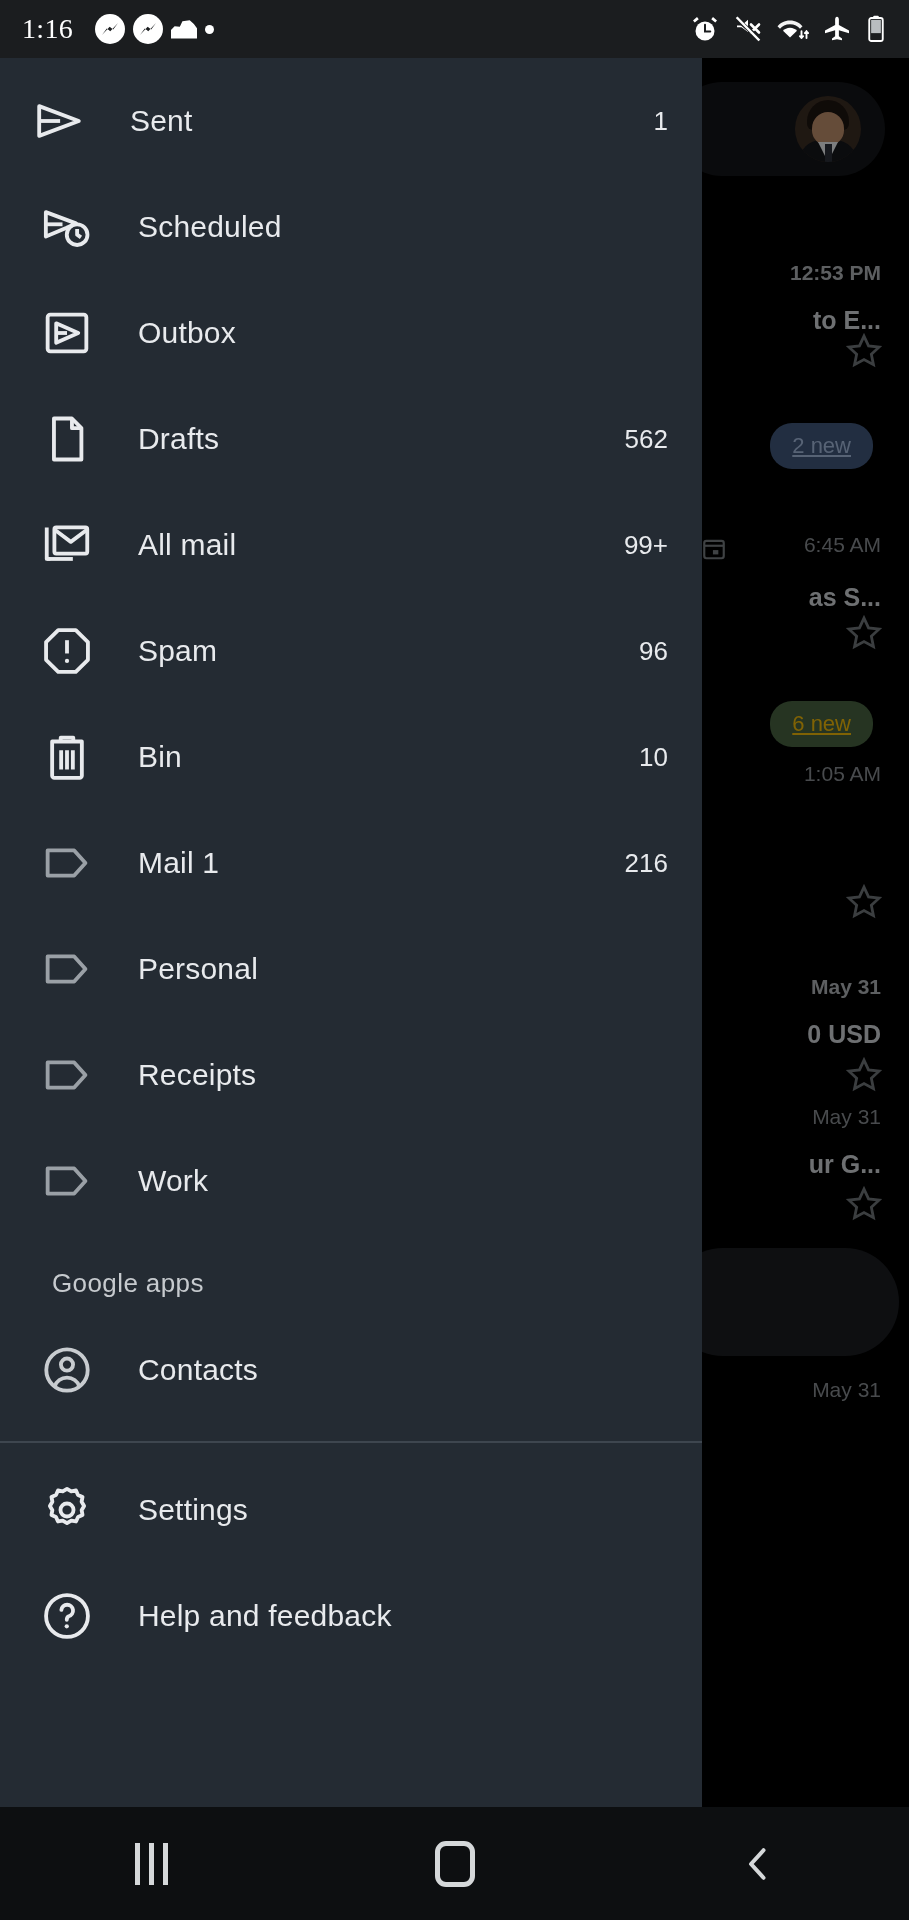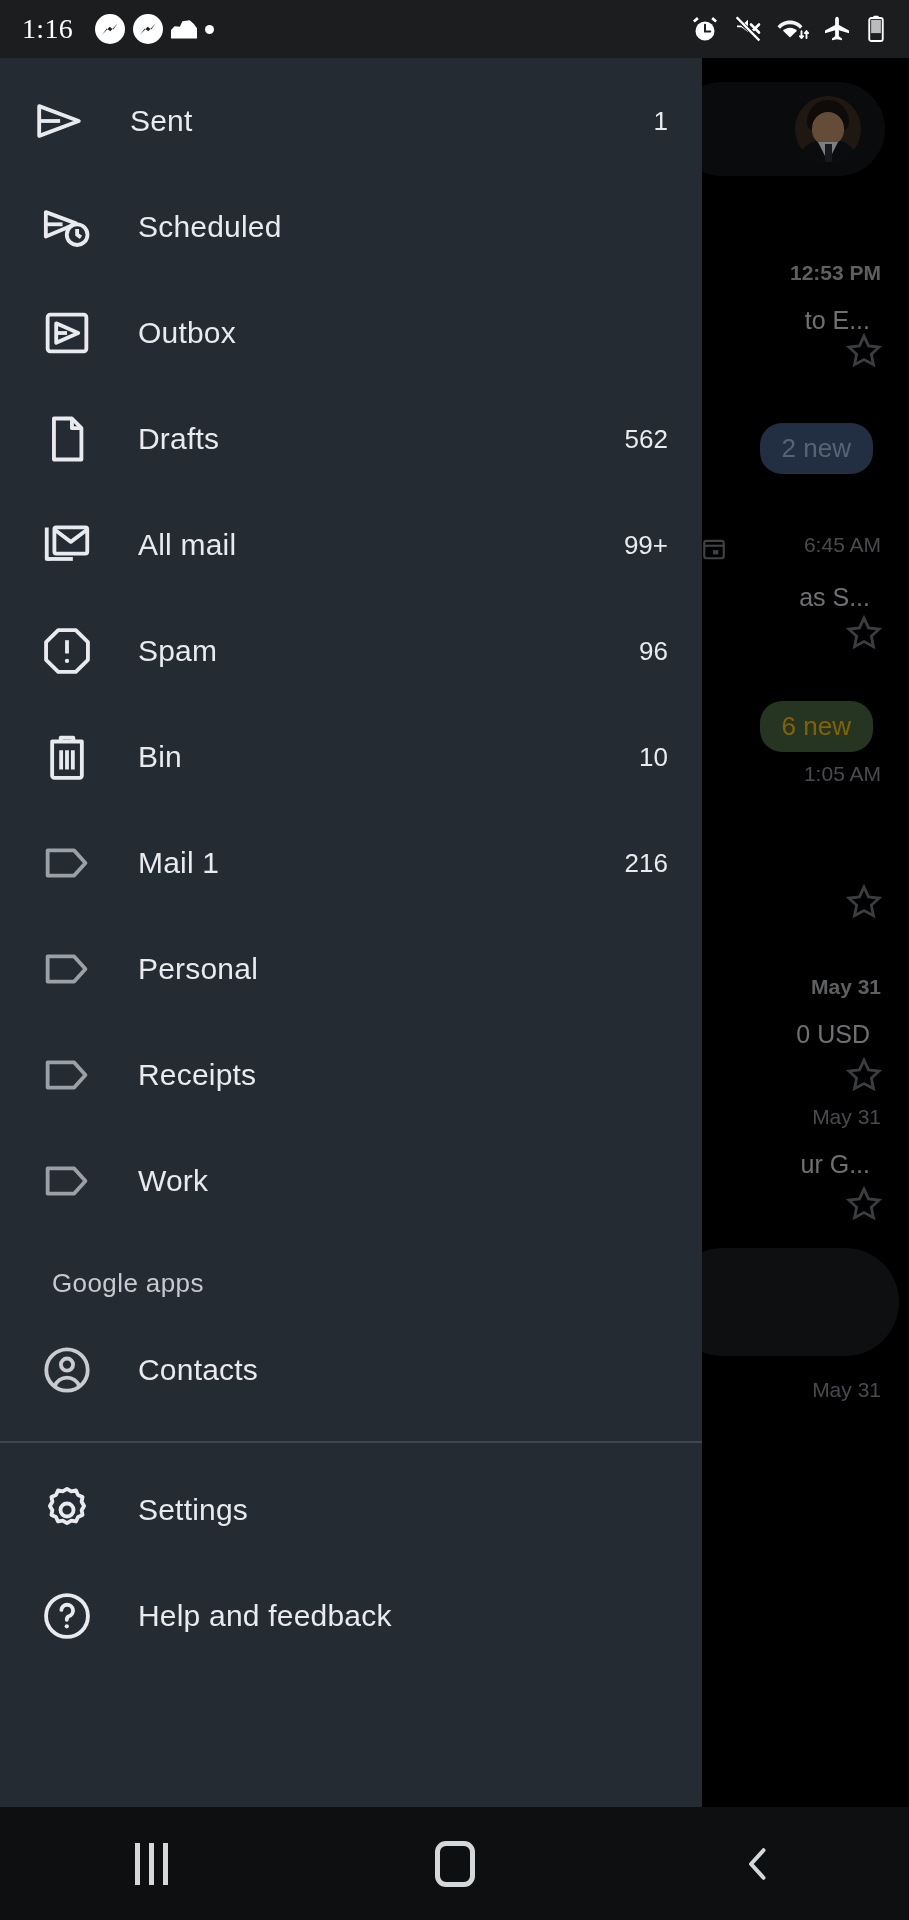--- a/index.html
+++ b/index.html
@@ -46,26 +46,26 @@
     background:#1d1410; border-radius:21px 21px 6px 6px; }
   .avatar .face{ position:absolute; left:17px; top:16px; width:32px; height:33px;
     background:#b98a68; border-radius:50% 50% 45% 45%; }
   .avatar .suit{ position:absolute; left:4px; bottom:0; width:58px; height:22px;
     background:#14161b; border-radius:26px 26px 0 0; }
   .avatar .shirt{ position:absolute; left:23px; bottom:0; width:20px; height:20px;
     background:#e4e6e8; clip-path: polygon(0 0,100% 0,50% 100%); }
   .avatar .tie{ position:absolute; left:30px; bottom:0; width:7px; height:18px; background:#2a2f38; }
   .bg-time{ position:absolute; right:28px; font-size:21px; font-weight:bold; color:#a9adb1; white-space:nowrap; }
   .bg-time.dim{ font-weight:normal; color:#83888c; }
-  .bg-sub{ position:absolute; right:39px; font-size:25px; font-weight:normal; color:#c8ccd0; white-space:nowrap; }
+  .bg-sub{ position:absolute; right:28px; font-size:25px; font-weight:bold; color:#c8ccd0; white-space:nowrap; }
   .bg-snip{ position:absolute; font-size:24px; color:#7e8387; white-space:nowrap; }
   .star{ position:absolute; width:42px; height:42px; }
   .badge{
-    position:absolute; border-radius:22px; font-size:26px;
-    padding:10px 22px; white-space:nowrap;
+    position:absolute; border-radius:22px; font-size:22px;
+    padding:10px 22px; white-space:nowrap;text-decoration:underline;
   }
   .badge.blue{ background:#3f5577; color:#9fb4d6; }
   .badge.green{ background:#45603f; color:#eab308; }
   .cal-mini{ position:absolute; width:26px; height:26px; }
   .compose-fab{
     position:absolute; right:10px; width:230px; height:108px;
     background:#1a1c20; border-radius:54px;
   }
   .compose-lbl{ position:absolute; font-size:27px; color:#7f8488; }
 

